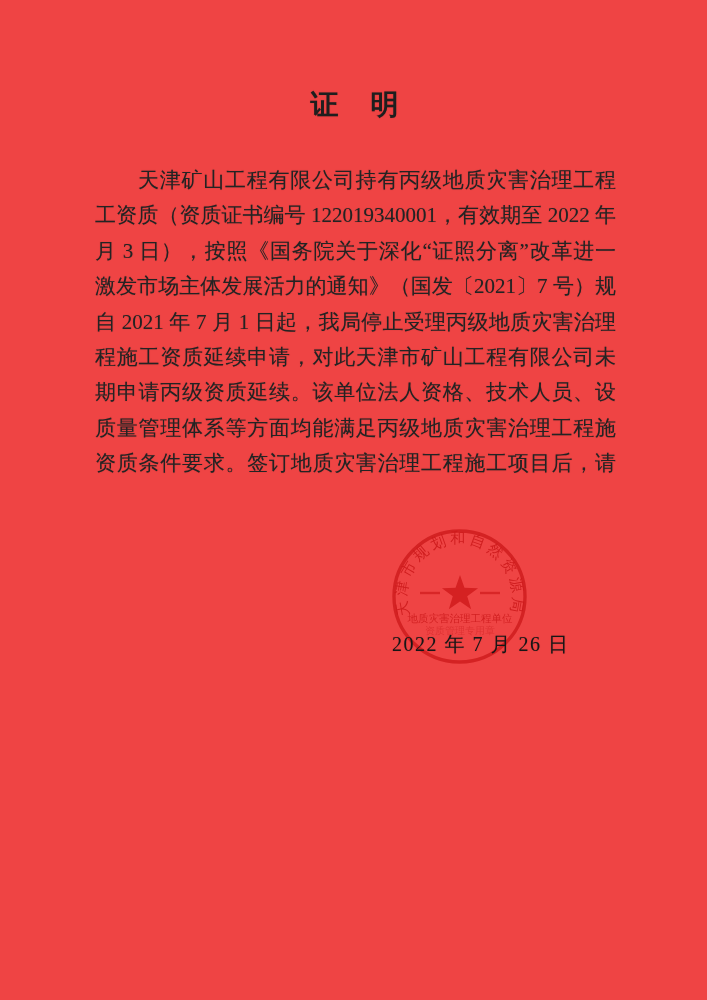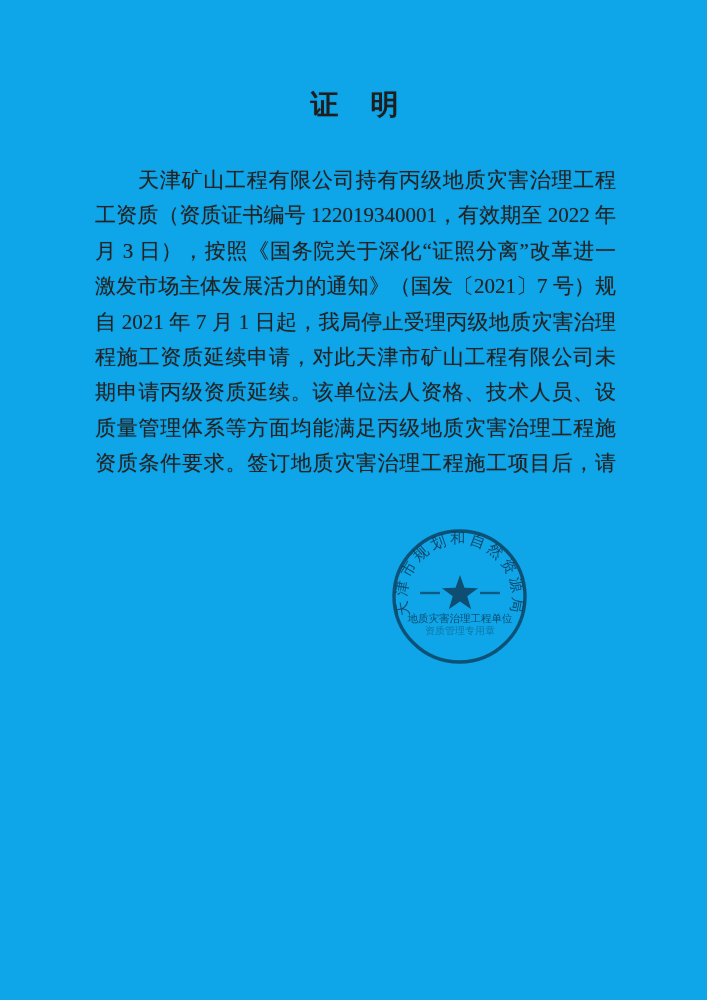--- a/index.html
+++ b/index.html
@@ -4,21 +4,21 @@
 <style>
   html, body {
     margin: 0;
     padding: 0;
     background: #ffffff;
   }
   .page {
     position: relative;
     width: 707px;
     height: 1000px;
-    background: #0ea5e9;
+    background: #ef4444;
     overflow: hidden;
     font-family: "Liberation Serif", "DejaVu Serif", serif;
   }
   .doc-title {
     position: absolute;
     top: 86px;
     left: 95px;
     width: 521px;
     text-align: center;
     font-size: 28px;
@@ -96,14 +96,15 @@
     <text font-size="15" fill="#dc5f64" letter-spacing="3.5" opacity="0.9" font-family="Liberation Serif, DejaVu Serif, serif">
       <textPath href="#sealArc" startOffset="50%" text-anchor="middle">天津市规划和自然资源局</textPath>
     </text>
     <path d="M70,48 L74.47,60.85 L88.07,61.13 L77.23,69.35 L81.17,82.37 L70,74.6 L58.83,82.37 L62.77,69.35 L51.93,61.13 L65.53,60.85 Z" fill="#e0666b" opacity="0.88"></path>
     <line x1="30" y1="66" x2="50" y2="66" stroke="#e0666b" stroke-width="2.4" opacity="0.75"></line>
     <line x1="90" y1="66" x2="110" y2="66" stroke="#e0666b" stroke-width="2.4" opacity="0.75"></line>
     <text x="70" y="95" text-anchor="middle" font-size="10.5" fill="#dc5f64" opacity="0.85" font-family="Liberation Serif, DejaVu Serif, serif">地质灾害治理工程单位</text>
     <text x="70" y="107" text-anchor="middle" font-size="10" fill="#dc5f64" opacity="0.45" font-family="Liberation Serif, DejaVu Serif, serif">资质管理专用章</text>
   </svg>
 
+  <div class="doc-date">2022 年 7 月 26 日</div>
 
 </div>
 
 </body></html>

